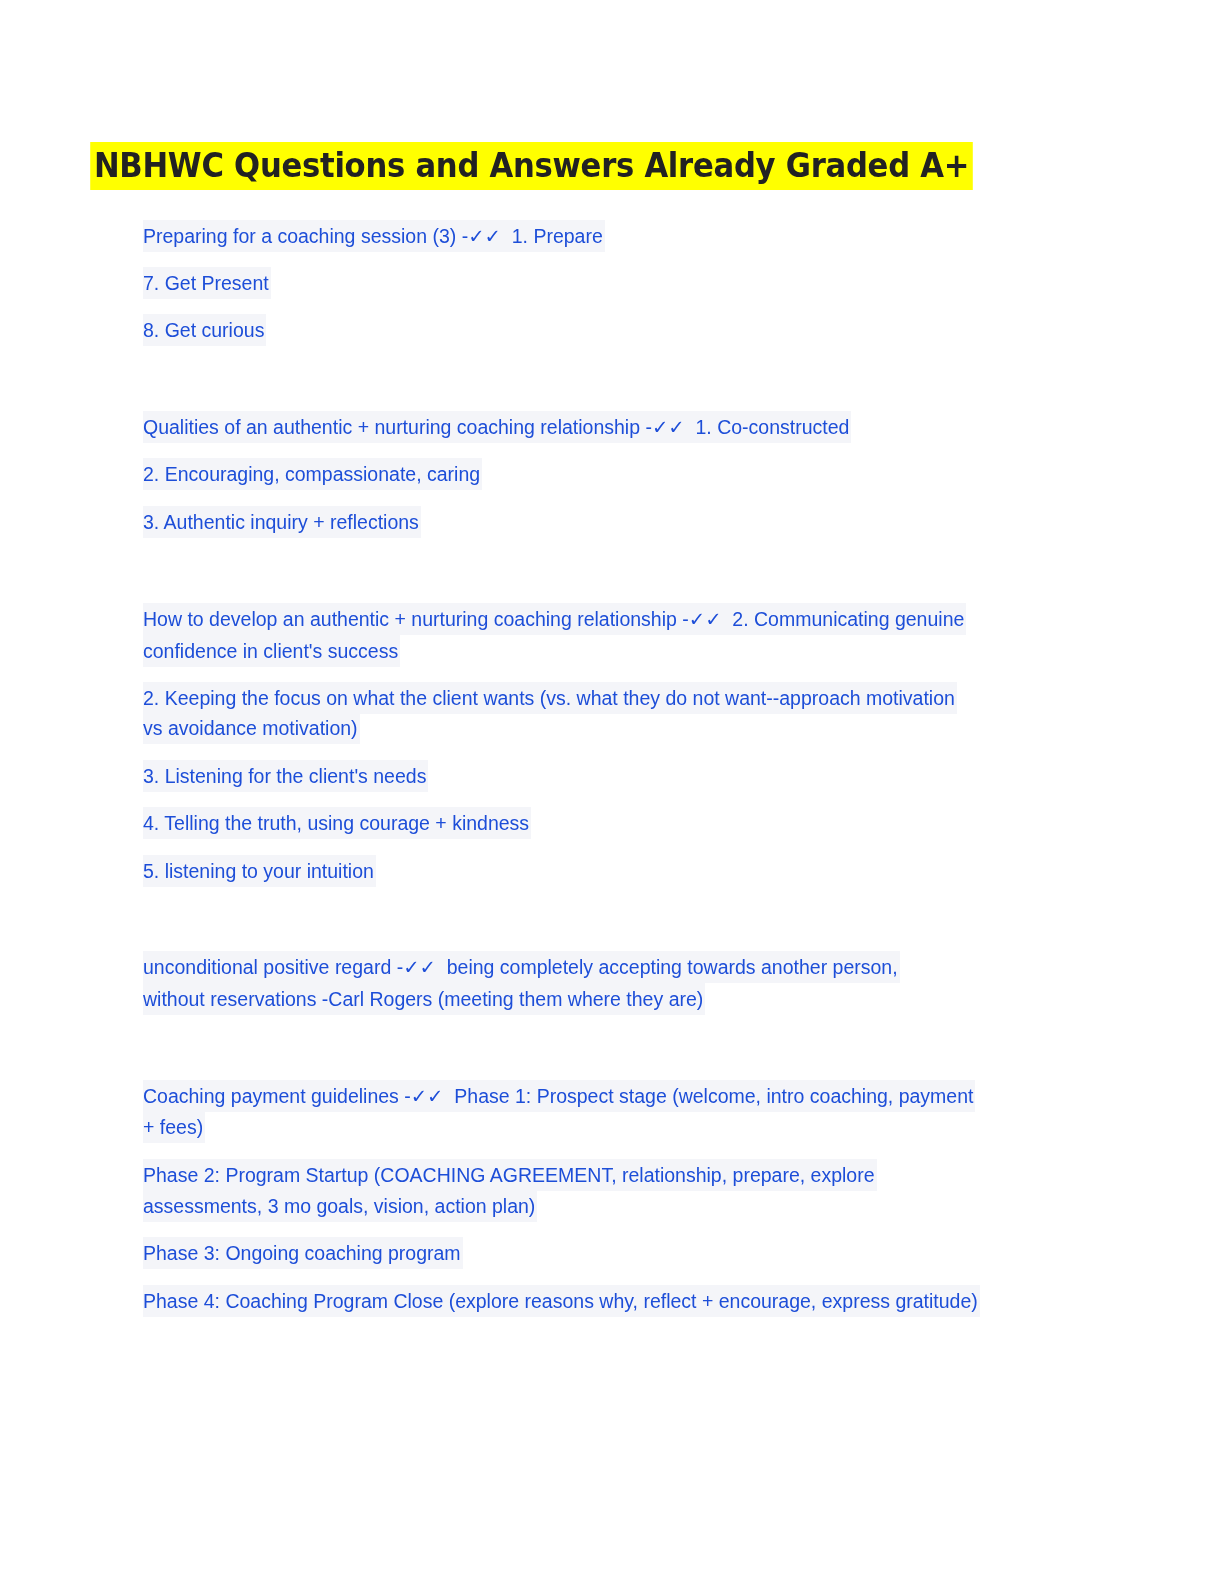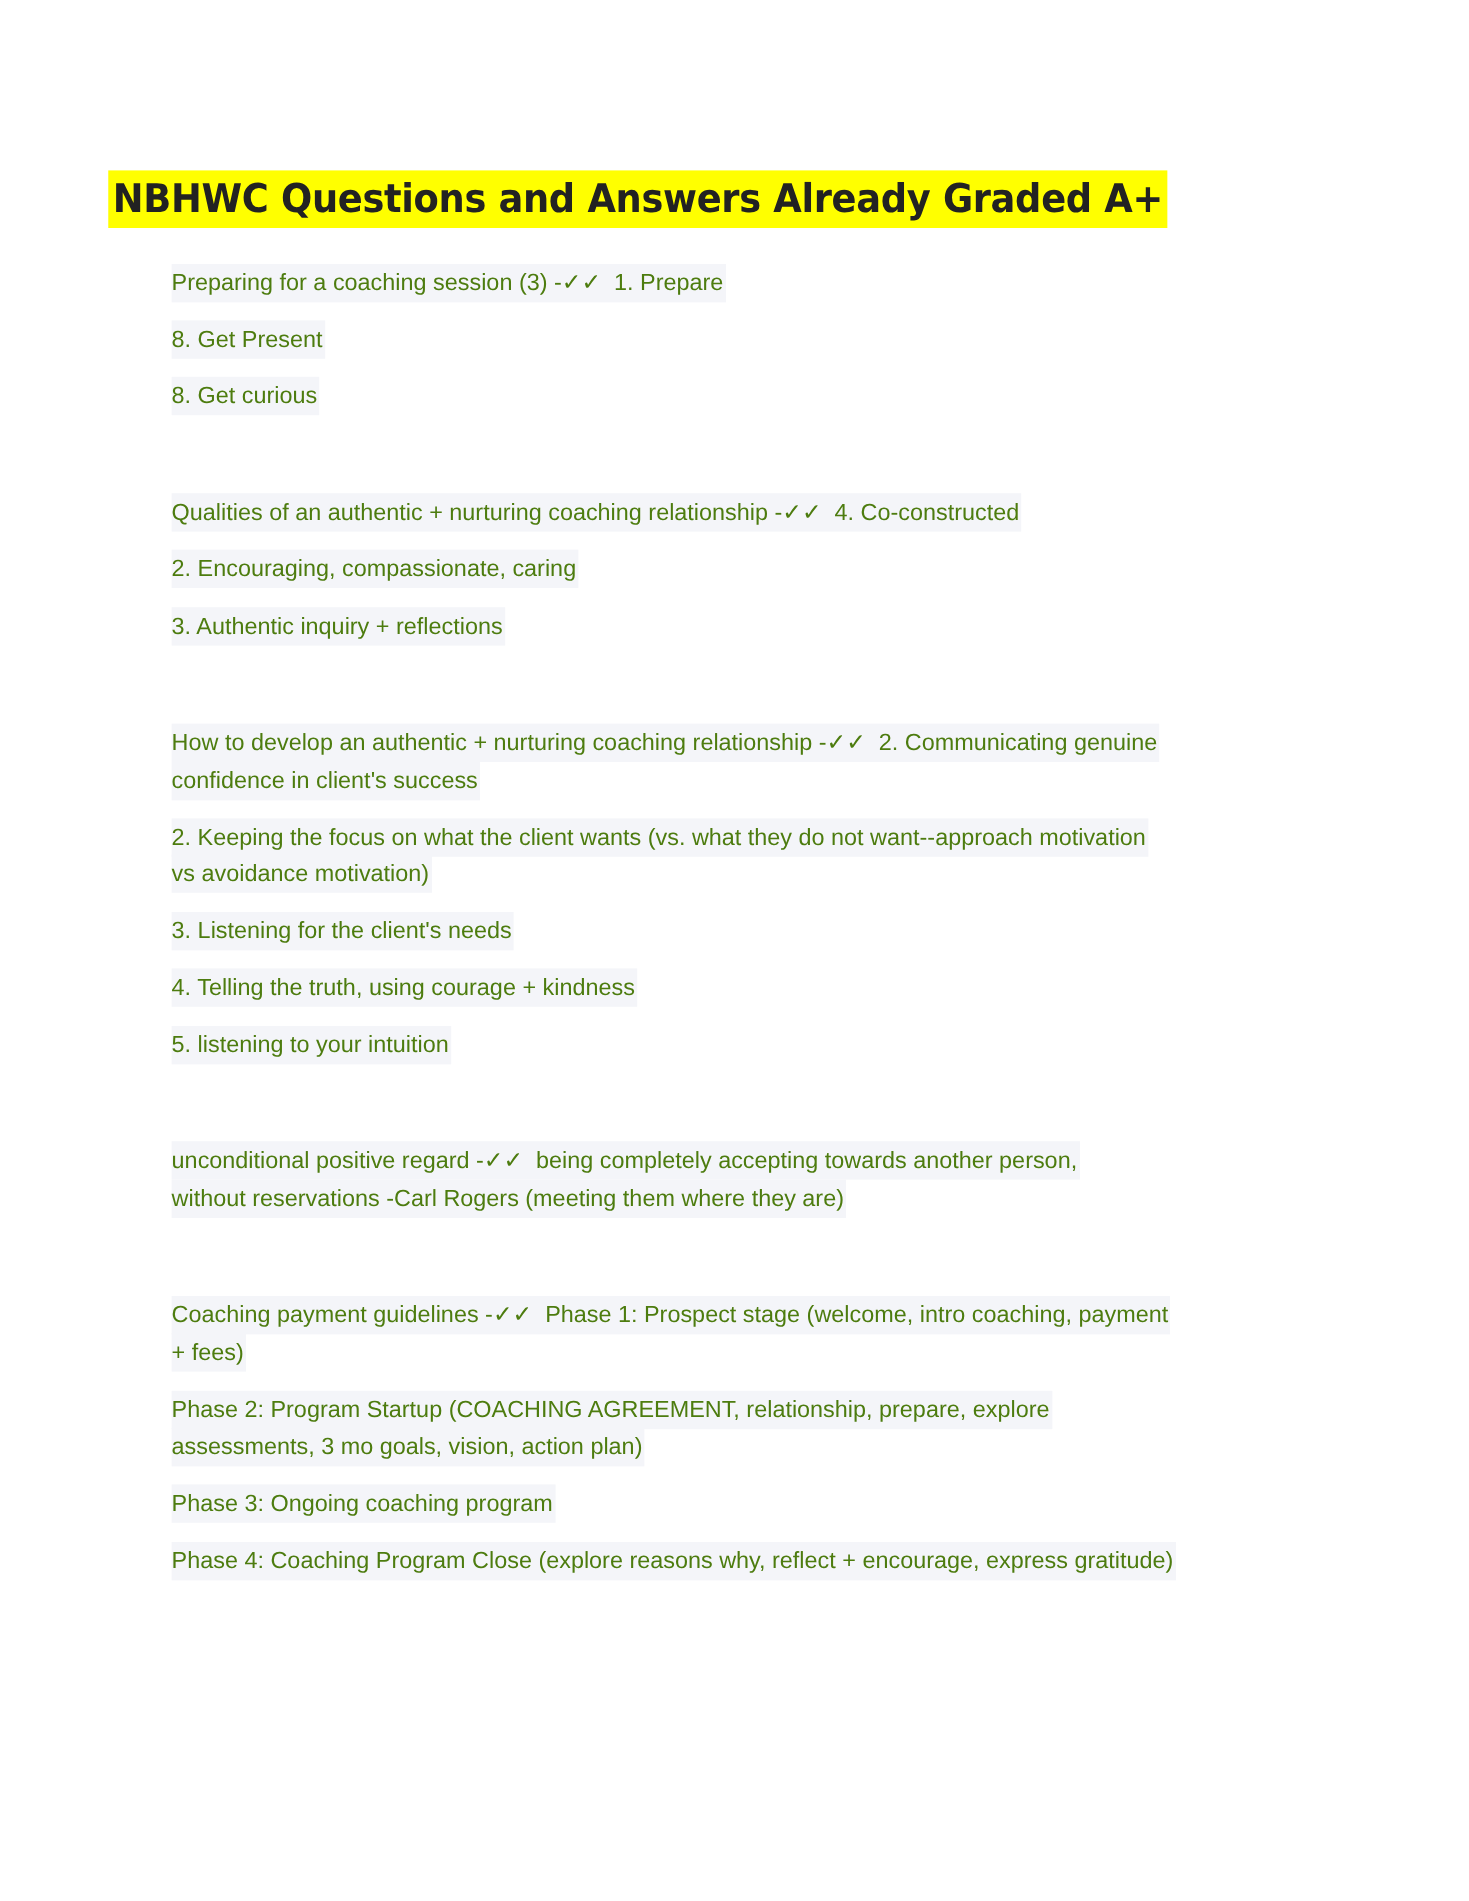--- a/index.html
+++ b/index.html
@@ -3,38 +3,38 @@
 <meta charset="utf-8">
 <style>
   html, body { margin: 0; padding: 0; background: #ffffff; }
   body { width: 1224px; height: 1584px; position: relative; overflow: hidden;
          font-family: "Liberation Sans", "DejaVu Sans", sans-serif; color: #1a1a1a; }
   .title-wrap { position: absolute; top: 142px; left: 0; width: 1064px; text-align: center; }
   .title { display: inline-block; background: #ffff00; font-weight: bold; font-size: 33px;
            line-height: 48px; padding: 0 4px; color: #222; letter-spacing: -0.3px;
            font-family: "DejaVu Sans", sans-serif; transform: scaleX(0.93); }
   .line { position: absolute; left: 143px; font-size: 19.5px; line-height: 32px;
-          background: #f4f5f9; padding-right: 2px; white-space: nowrap; color: #4d7c0f; }
+          background: #f4f5f9; padding-right: 2px; white-space: nowrap; color: #1d4ed8; }
   .check { font-weight: bold; }
 </style>
 </head>
 <body>
 
 <div class="title-wrap">
   <span class="title">NBHWC Questions and Answers Already Graded A+</span>
 </div>
 
 <div class="line" style="top:220px">
   <span>Preparing for a coaching session (3) -</span><span class="check">✓✓</span>&nbsp; <span>1. Prepare</span>
 </div>
-<div class="line" style="top:267px">8. Get Present</div>
+<div class="line" style="top:267px">7. Get Present</div>
 <div class="line" style="top:314px">8. Get curious</div>
 
 <div class="line" style="top:411px">
-  <span>Qualities of an authentic + nurturing coaching relationship -</span><span class="check">✓✓</span>&nbsp; <span>4. Co-constructed</span>
+  <span>Qualities of an authentic + nurturing coaching relationship -</span><span class="check">✓✓</span>&nbsp; <span>1. Co-constructed</span>
 </div>
 <div class="line" style="top:458px">2. Encouraging, compassionate, caring</div>
 <div class="line" style="top:506px">3. Authentic inquiry + reflections</div>
 
 <div class="line" style="top:603px">
   <span>How to develop an authentic + nurturing coaching relationship -</span><span class="check">✓✓</span>&nbsp; <span>2. Communicating genuine</span>
 </div>
 <div class="line" style="top:635px">confidence in client's success</div>
 <div class="line" style="top:682px">2. Keeping the focus on what the client wants (vs. what they do not want--approach motivation</div>
 <div class="line" style="top:712px">vs avoidance motivation)</div>

